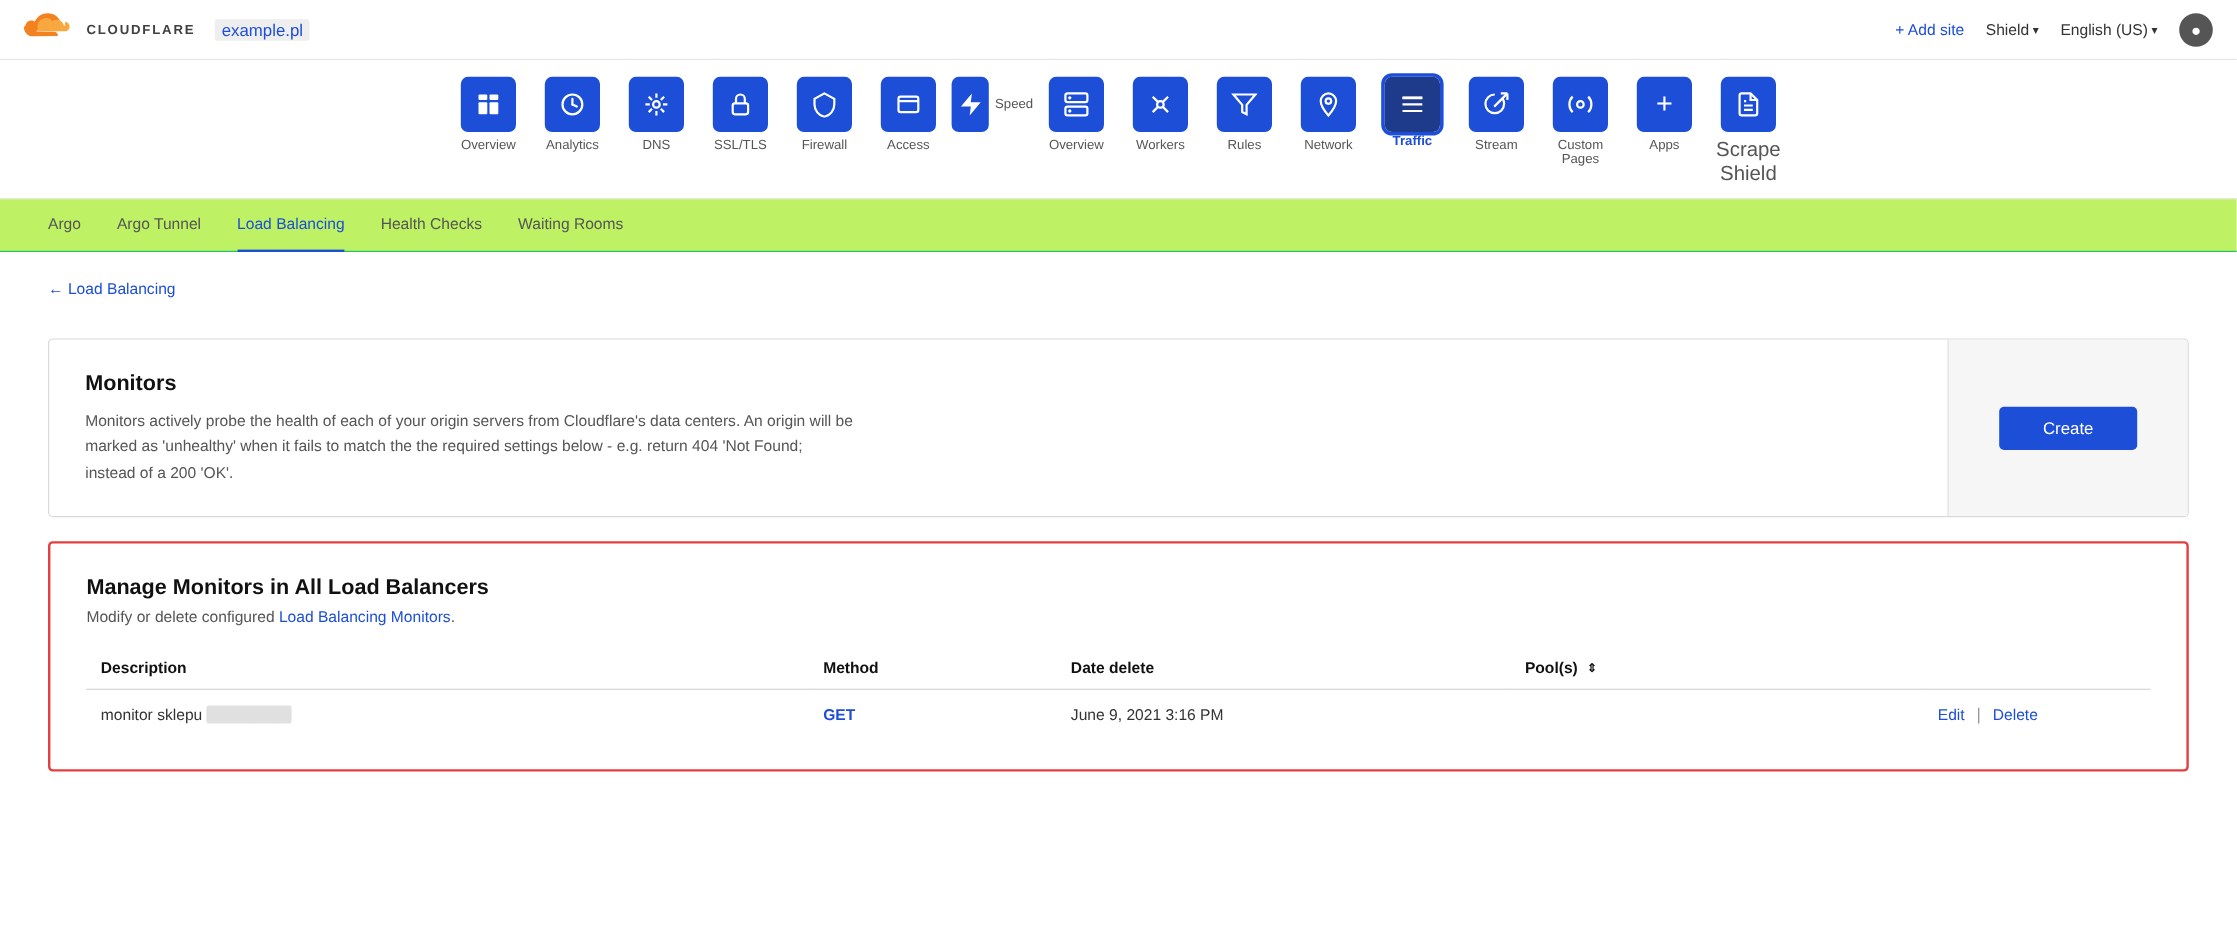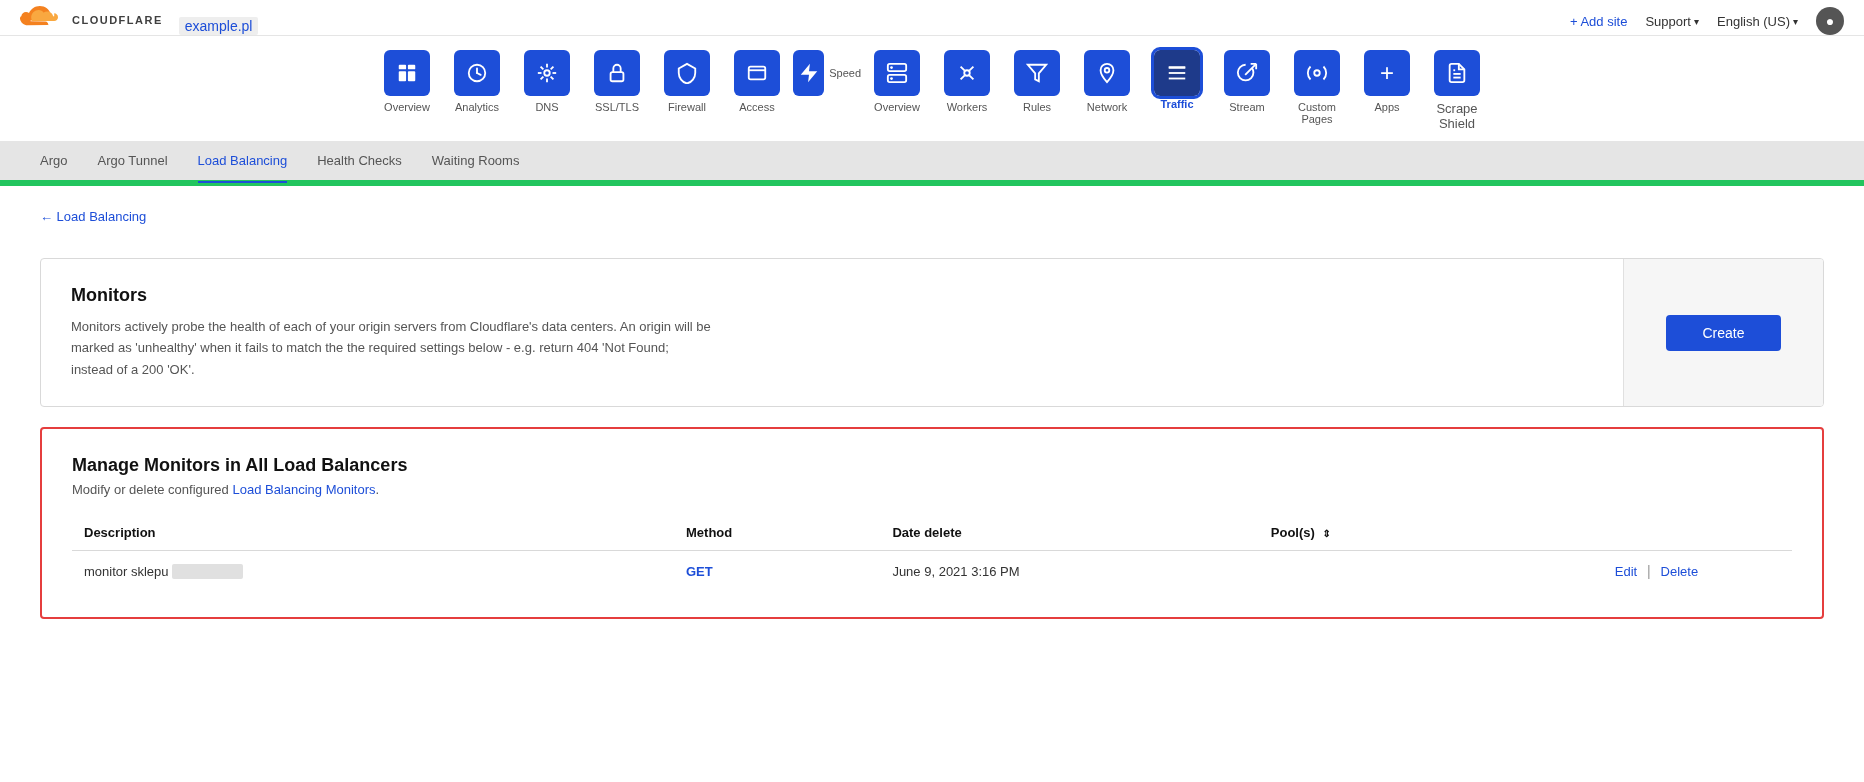--- a/index.html
+++ b/index.html
@@ -1,34 +1,34 @@
 <!DOCTYPE html>
 <html><head>
   <meta charset="utf-8">
   <style>
     * { box-sizing: border-box; margin: 0; padding: 0; }
     body { font-family: -apple-system, BlinkMacSystemFont, 'Segoe UI', sans-serif; font-size: 14px; color: #333; background: #fff; }
   </style>
 </head>
 <body>
 
-<header style="display:flex;align-items:flex-end;padding:0 20px;height:36px;border-bottom:1px solid #e5e5e5;background:#fff;">
+<header style="display:flex;align-items:center;padding:0 20px;height:50px;border-bottom:1px solid #e5e5e5;background:#fff;">
   <div style="display:flex;align-items:center;gap:8px;margin-right:16px;">
 
     <svg width="44" height="30" viewBox="0 0 44 30">
       <path d="M28 20.5c.3-1.1.2-2.1-.4-2.8-.5-.7-1.3-1.1-2.2-1.2l-14.6-.2c-.1 0-.2-.1-.3-.2-.1-.1-.1-.2 0-.3.1-.2.3-.3.5-.3l14.7-.2c1.7-.1 3.6-1.5 4.3-3.2l.8-2.2c0-.1.1-.2 0-.3C29.6 4.3 25.1 1 19.8 1 15 1 10.9 3.8 9 8c-.8-.6-1.9-1-3-1-2.4 0-4.4 1.8-4.7 4.2C.5 11.4 0 12.3 0 13.3c0 .3 0 .7.1 1 .7 3.4 3.8 6 7.4 6l19.5-.2c.9 0 1.7-.6 1.9-1.5z" fill="#f4811f"></path>
       <path d="M34.2 11.3c-.2 0-.5 0-.7.1-.1 0-.2 0-.3-.1-.6-2.8-3.1-4.9-6-4.9-1.3 0-2.5.4-3.5 1.1-.1.1-.2.1-.3 0C22.8 5.9 20.8 5 18.6 5c-3.9 0-7.1 3-7.4 6.8-.1 1.5.3 3 1 4.2H34.2c2.1 0 3.8-1.7 3.8-3.8 0-2.2-1.7-3.9-3.8-3.9z" fill="#f9a840"></path>
     </svg>
     <span style="font-size:11px;font-weight:700;color:#404040;letter-spacing:1.5px;">CLOUDFLARE</span>
   </div>
   <span style="font-size:14px;color:#1d4ed8;font-weight:500;background:#eee;padding:1px 6px;border-radius:2px;">example.pl</span>
   <div style="margin-left:auto;display:flex;align-items:center;gap:18px;">
     <span style="font-size:13px;color:#1d4ed8;cursor:pointer;">+ Add site</span>
     <span style="font-size:13px;color:#333;cursor:pointer;display:flex;align-items:center;gap:3px;">
-      <span>Support</span>
+      <span>Shield</span>
       <span style="font-size:10px;">▾</span>
     </span>
     <span style="font-size:13px;color:#333;cursor:pointer;display:flex;align-items:center;gap:3px;">
       <span>English (US)</span>
       <span style="font-size:10px;">▾</span>
     </span>
     <div style="width:28px;height:28px;border-radius:50%;background:#555;display:flex;align-items:center;justify-content:center;color:#fff;font-size:14px;cursor:pointer;">
       <span>●</span>
     </div>
   </div>
@@ -198,26 +198,26 @@
   <div style="display:flex;flex-direction:column;align-items:center;gap:5px;cursor:pointer;width:68px;">
     <div style="width:46px;height:46px;background:#1d4ed8;border-radius:6px;display:flex;align-items:center;justify-content:center;color:#fff;">
       <svg width="22" height="22" viewBox="0 0 24 24" fill="none" stroke="white" stroke-width="2">
           <path d="M14 2H6a2 2 0 0 0-2 2v16a2 2 0 0 0 2 2h12a2 2 0 0 0 2-2V8z"></path>
           <polyline points="14 2 14 8 20 8"></polyline>
           <line x1="16" y1="13" x2="8" y2="13"></line>
           <line x1="16" y1="17" x2="8" y2="17"></line>
           <polyline points="10 9 9 9 8 9"></polyline>
         </svg>
     </div>
-    <span style="font-size:13px;color:#555;text-align:center;">Scrape Shield</span>
+    <span style="font-size:17px;color:#555;text-align:center;">Scrape Shield</span>
   </div>
 
 </nav>
 
-<div style="display:flex;align-items:center;padding:0 40px;background:#e5e5e5;border-bottom:6px solid #22c55e;height:44px;gap:30px;">
+<div style="display:flex;align-items:center;padding:0 40px;background:#bef264;border-bottom:1px solid #22c55e;height:44px;gap:30px;">
   <span style="font-size:13px;color:#555;cursor:pointer;height:44px;display:flex;align-items:center;border-bottom:2px solid transparent;">Argo</span>
   <span style="font-size:13px;color:#555;cursor:pointer;height:44px;display:flex;align-items:center;border-bottom:2px solid transparent;">Argo Tunnel</span>
   <span style="font-size:13px;color:#1d4ed8;font-weight:500;cursor:pointer;height:44px;display:flex;align-items:center;border-bottom:2px solid #1d4ed8;">Load Balancing</span>
   <span style="font-size:13px;color:#555;cursor:pointer;height:44px;display:flex;align-items:center;border-bottom:2px solid transparent;">Health Checks</span>
   <span style="font-size:13px;color:#555;cursor:pointer;height:44px;display:flex;align-items:center;border-bottom:2px solid transparent;">Waiting Rooms</span>
 </div>
 
 <main style="padding:22px 40px;background:#fff;min-height:400px;">
 
   

